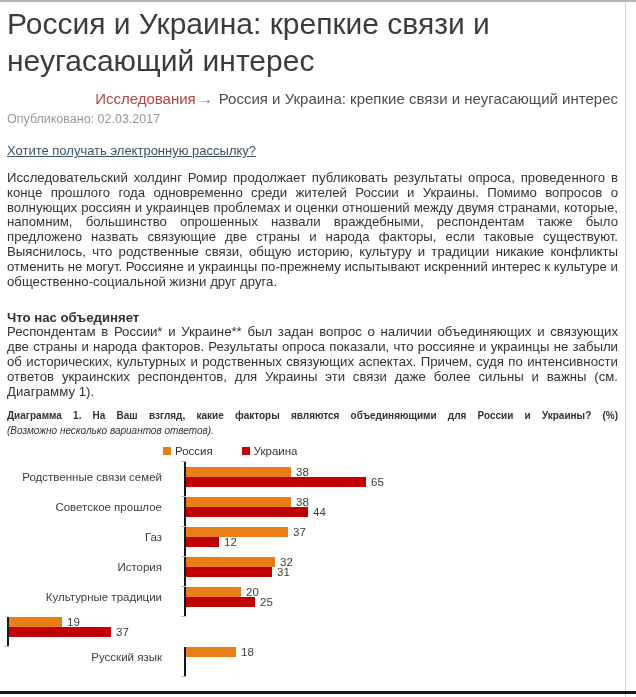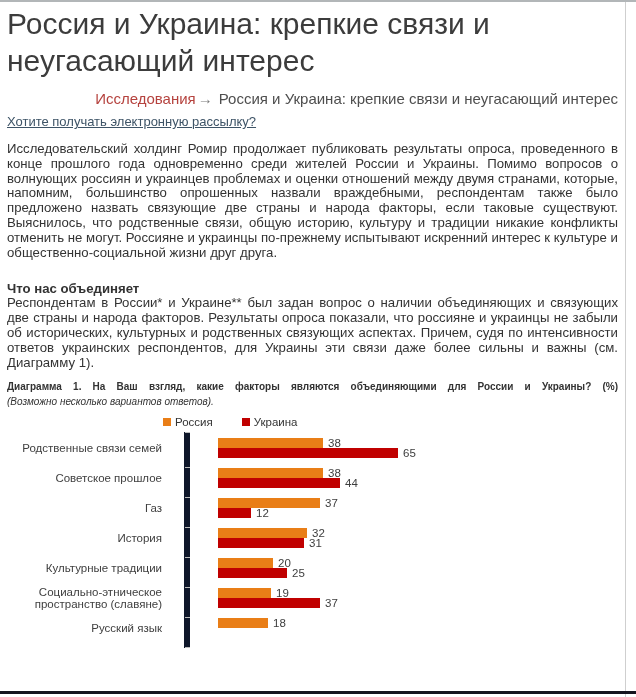--- a/index.html
+++ b/index.html
@@ -62,21 +62,21 @@
   .lg-swatch { width:8px; height:8px; display:inline-block; }
 
   .rows { }
   .crow { display:flex; height:30px; }
   .crow.spacer { height:6px; }
   .clabel {
     width:177px; padding-right:22px; height:20px;
     display:flex; align-items:center; justify-content:flex-end;
     font-size:11.5px; line-height:12px; color:#404040; text-align:right;
   }
-  .czone { flex:1; position:relative; border-left:6px solid #0f172a;padding-left:28px; }
+  .czone { flex:1; position:relative; border-left:2px solid #0f172a; }
   .czone::after {
     content:''; position:absolute; left:-5px; bottom:0;
     width:5px; height:1px; background:#bfbfbf;
   }
   .spacer .czone::before {
     content:''; position:absolute; left:-5px; top:0;
     width:5px; height:1px; background:#bfbfbf;
   }
   .spacer .czone::after { display:none; }
   .bwrap { height:10px; display:flex; align-items:center; }
@@ -91,20 +91,21 @@
 <div class="bottom-line"></div>
 
 <div class="content">
 
   <h1 class="title">Россия и Украина: крепкие связи и неугасающий интерес</h1>
 
   <div class="breadcrumb">
     <a class="bc-section">Исследования</a><span class="bc-arrow">→</span><span class="bc-current">Россия и Украина: крепкие связи и неугасающий интерес</span>
   </div>
 
+  <div class="published">Опубликовано: 02.03.2017</div>
 
   <a class="subscribe">Хотите получать электронную рассылку?</a>
 
   <p class="lead">Исследовательский холдинг Ромир продолжает публиковать результаты опроса, проведенного в конце прошлого года одновременно среди жителей России и Украины. Помимо вопросов о волнующих россиян и украинцев проблемах и оценки отношений между двумя странами, которые, напомним, большинство опрошенных назвали враждебными, респондентам также было предложено назвать связующие две страны и народа факторы, если таковые существуют. Выяснилось, что родственные связи, общую историю, культуру и традиции никакие конфликты отменить не могут. Россияне и украинцы по-прежнему испытывают искренний интерес к культуре и общественно-социальной жизни друг друга.</p>
 
   <h3 class="section">Что нас объединяет</h3>
 
   <p class="bodytext">Респондентам в России* и Украине** был задан вопрос о наличии объединяющих и связующих две страны и народа факторов. Результаты опроса показали, что россияне и украинцы не забыли об исторических, культурных и родственных связующих аспектах. Причем, судя по интенсивности ответов украинских респондентов,  для Украины эти связи даже более сильны и важны (см. Диаграмму 1).</p>
 
   <p class="caption">
@@ -187,21 +188,20 @@
               <div class="bar" style="width: 55px; background: rgb(233, 126, 23);"></div>
               <span class="val">20</span>
             </div>
             <div class="bwrap">
               <div class="bar" style="width: 69px; background: rgb(192, 0, 0);"></div>
               <span class="val">25</span>
             </div>
           </div>
         </div>
         <div class="crow">
-          <div class="clabel">Социально-этническое пространство (славяне)</div>
           <div class="czone">
             <div class="bwrap">
               <div class="bar" style="width: 53px; background: rgb(233, 126, 23);"></div>
               <span class="val">19</span>
             </div>
             <div class="bwrap">
               <div class="bar" style="width: 102px; background: rgb(192, 0, 0);"></div>
               <span class="val">37</span>
             </div>
           </div>

